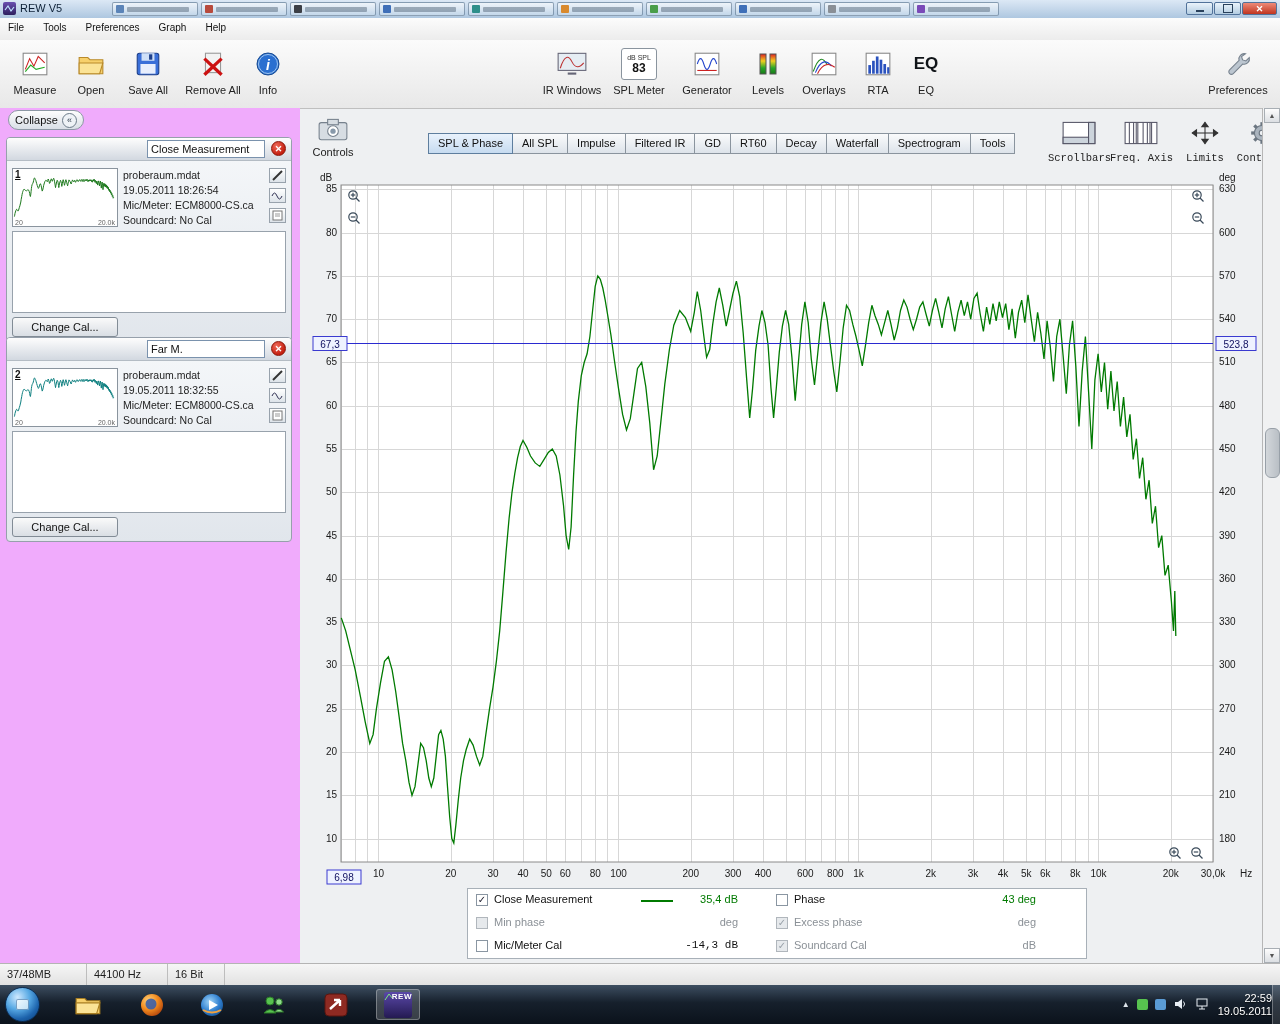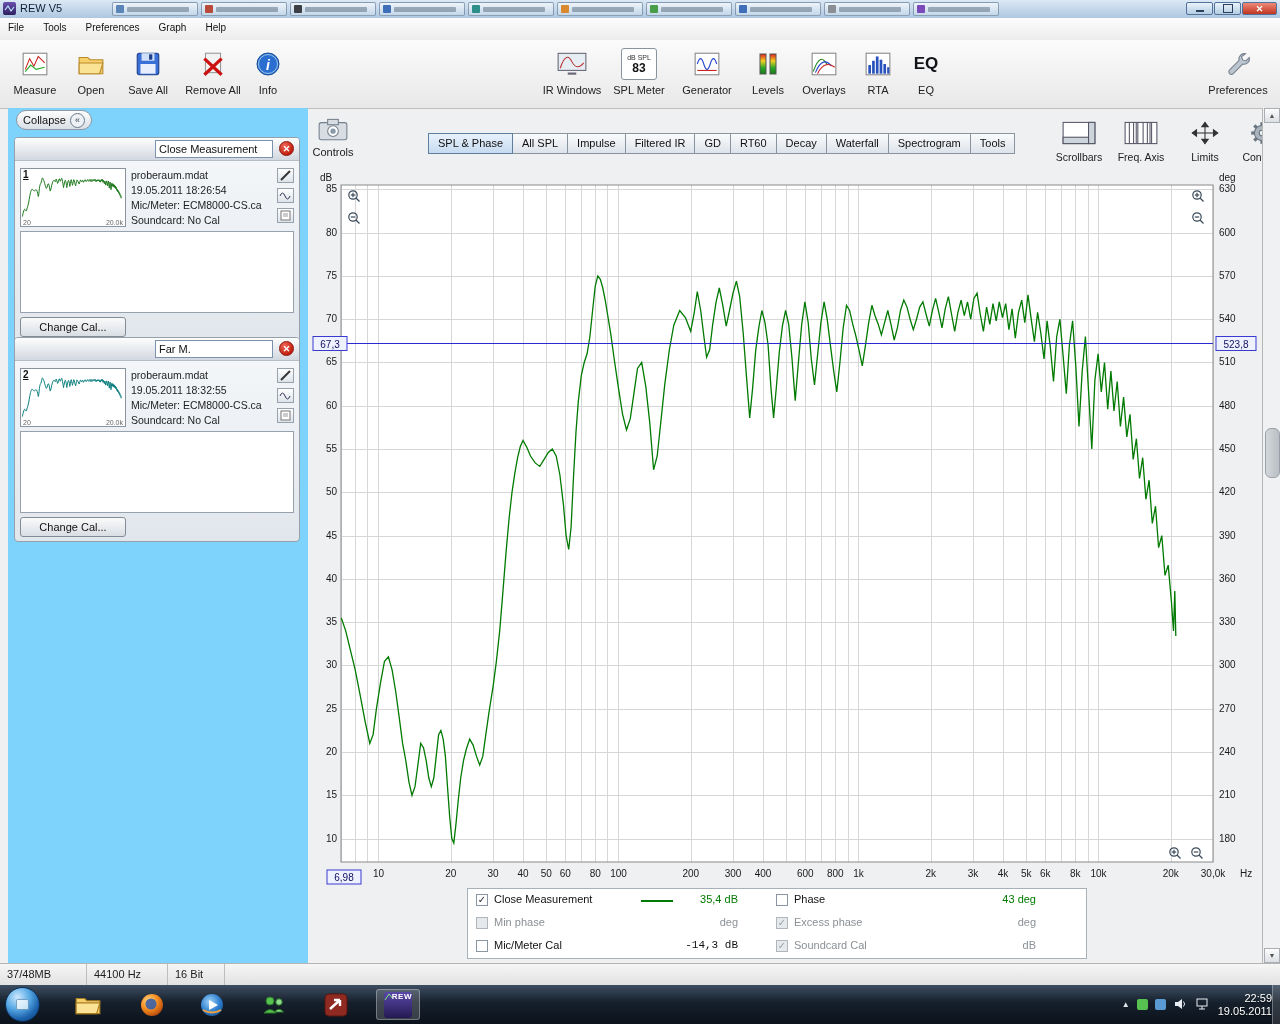--- a/index.html
+++ b/index.html
@@ -31,21 +31,21 @@
     background:linear-gradient(#fbfbfb,#e8e8e8);border-bottom:1px solid #bfbfbf;}
   .tbtn{position:absolute;top:6px;text-align:center;}
   .ticon{height:36px;display:flex;align-items:center;justify-content:center;}
   .tlabel{font-size:11px;color:#222;margin-top:2px;white-space:nowrap;}
   #splbox{width:34px;height:30px;background:#fff;border:1px solid #8a949e;border-radius:3px;
     display:flex;flex-direction:column;align-items:center;justify-content:center;line-height:1;}
   #splbox .s1{font-size:7px;color:#333;}
   #splbox .s2{font-size:12px;font-weight:bold;color:#111;margin-top:1px;}
   #eqlogo{font-size:17px;font-weight:bold;color:#101418;letter-spacing:0;}
   
-  #sidebar{position:absolute;left:8px;top:108px;width:300px;height:855px;background:#7dd3fc;}
+  #sidebar{position:absolute;left:0;top:108px;width:300px;height:855px;background:#f0abfc;}
   #collapse-btn{position:absolute;left:8px;top:2px;height:20px;width:76px;box-sizing:border-box;
     border:1px solid #8d99a5;border-radius:10px;background:linear-gradient(#fdfdfd,#d9dfe6);
     display:flex;align-items:center;justify-content:center;gap:4px;font-size:11px;}
   #collapse-btn .circ{width:13px;height:13px;border:1px solid #6b7a88;border-radius:50%;
     display:flex;align-items:center;justify-content:center;font-size:9px;line-height:1;color:#33414f;background:#eef2f6;}
   .m-panel{position:absolute;left:6px;width:286px;height:205px;box-sizing:border-box;
     border:1px solid #96a0ab;border-radius:4px;background:linear-gradient(#f6f8fa,#e1e6ec);}
   .m-header{position:relative;height:22px;background:linear-gradient(#fdfdfd,#d2d8e0);
     border-bottom:1px solid #b4bcc4;border-radius:3px 3px 0 0;}
   .m-name{position:absolute;left:140px;top:2px;width:110px;height:16px;background:#fff;
@@ -66,21 +66,21 @@
     border:1px solid #828c96;border-radius:3px;background:linear-gradient(#fafafa,#d9dee4);
     font-size:11px;text-align:center;line-height:18px;}
   
   #graph{position:absolute;left:300px;top:108px;width:962px;height:855px;}
   #capture{position:absolute;left:10px;top:8px;width:46px;text-align:center;}
   #capture .cap-label{font-size:11px;margin-top:2px;color:#222;}
   #gtabs{position:absolute;left:128px;top:25px;display:flex;}
   .gtab{box-sizing:border-box;height:21px;border:1px solid #8a949e;margin-right:-1px;
     background:linear-gradient(#fafbfc,#dde3ea);padding:0 9px;line-height:19px;font-size:11px;white-space:nowrap;}
   .gtab.active{background:linear-gradient(#e9f2fc,#c6dbf0);border-color:#5e7e9e;position:relative;z-index:2;}
-  .gbtn{position:absolute;top:12px;width:62px;text-align:center;}
+  .gbtn{position:absolute;top:12px;width:62px;text-align:center;font-family:Liberation Mono, monospace;}
   .gbtn .gb-label{font-size:10.5px;color:#222;margin-top:3px;white-space:nowrap;}
   #chart-svg{position:absolute;left:0;top:60px;}
   svg text{font-family:"Liberation Sans",sans-serif;}
   
   #legend{position:absolute;left:167px;top:780px;width:620px;height:71px;box-sizing:border-box;
     background:#fff;border:1px solid #a8b0b8;}
   .lg-row{height:23px;position:relative;}
   .cb{position:absolute;top:5px;width:12px;height:12px;box-sizing:border-box;border:1px solid #8a96a2;
     background:#fff;font-size:10px;line-height:10px;text-align:center;color:#223;}
   .cb.dis{background:#e6e9ec;border-color:#b0b6bc;color:#98a0a8;}

